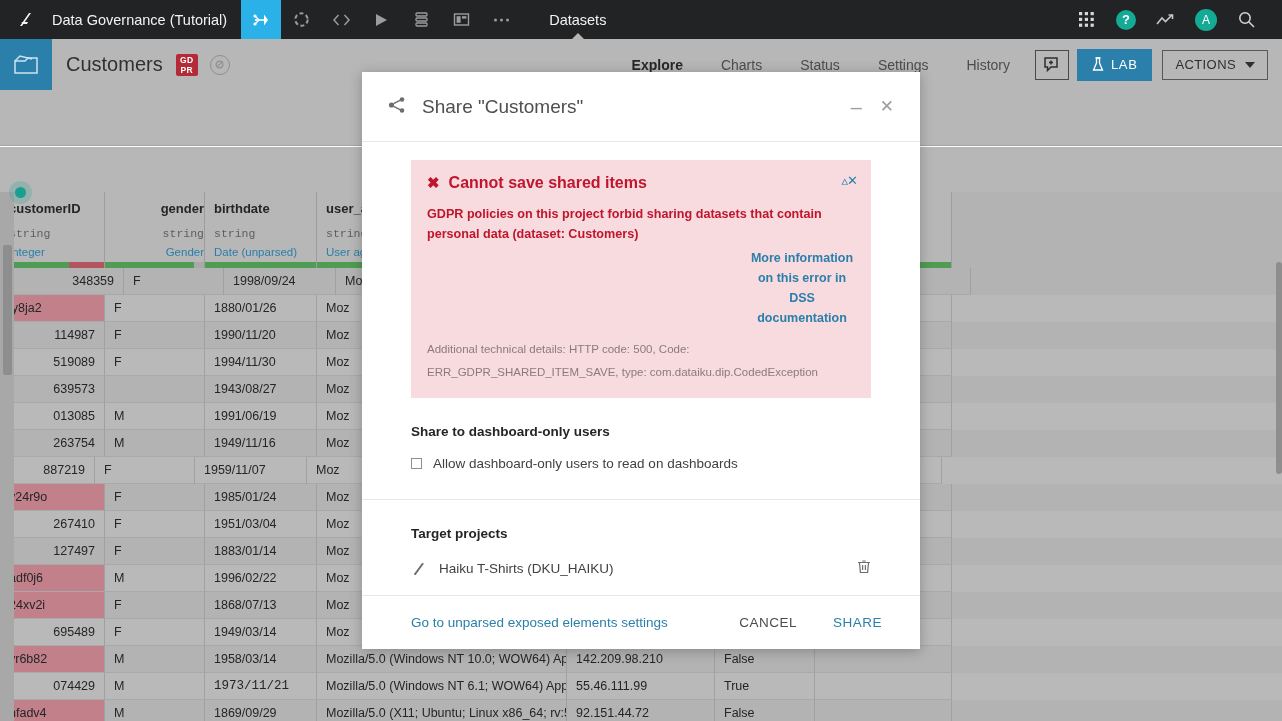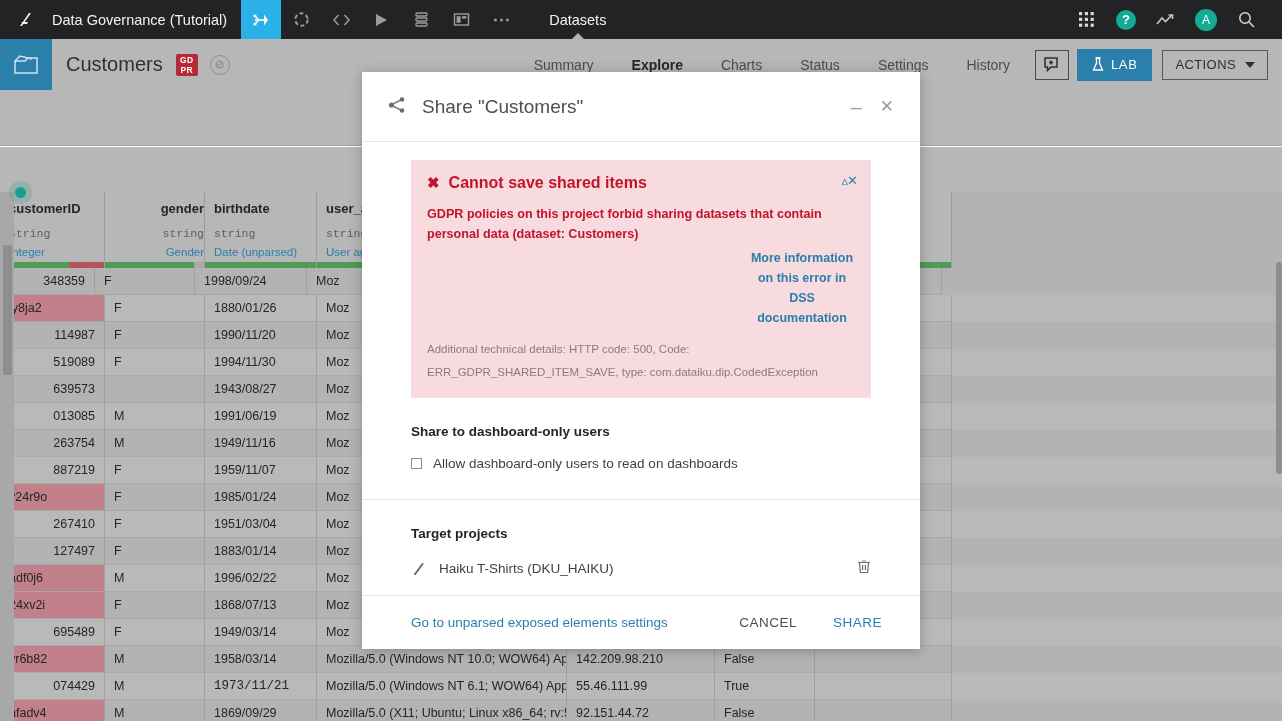--- a/index.html
+++ b/index.html
@@ -323,21 +323,20 @@
     <span>PR</span>
   </div>
   <div class="ph-circ-icon">
     <svg width="11" height="11" viewBox="0 0 11 11">
         <circle cx="5.5" cy="5.5" r="3.4" stroke="#8e8e8e" stroke-width="1.2" fill="none"></circle>
         <path d="M7.6 3.4 L3.4 7.6" stroke="#8e8e8e" stroke-width="1.2"></path>
       </svg>
   </div>
 
   <div class="ph-tabs">
-    <div class="ph-tab">Summary</div>
     <div class="ph-tab sel">Explore</div>
     <div class="ph-tab">Charts</div>
     <div class="ph-tab">Status</div>
     <div class="ph-tab">Settings</div>
     <div class="ph-tab">History</div>
 
     <div class="ph-btn-sq">
       <svg width="19" height="18" viewBox="0 0 19 18">
           <path d="M2 2 H14 V11 H8 L4.5 14.5 V11 H2 Z" stroke="#2e2f31" stroke-width="1.5" fill="none"></path>
           <path d="M8 4.5 V8.5 M6 6.5 H10" stroke="#2e2f31" stroke-width="1.5"></path>
@@ -469,21 +468,21 @@
         <div class="th-name">dataset</div>
         <div class="th-type">string</div>
         <div class="th-meaning">Text</div>
         <div class="th-bar">
           <div class="bar-ok" style="width: 100%;"></div>
         </div>
       </div>
     </div>
   <div id="tbody">
       <div class="trow">
-        <div class="td num" style="width: 95px;">348359</div>
+        <div class="td num" style="width: 124px;">348359</div>
         <div class="td" style="width: 100px;">F</div>
         <div class="td" style="width: 112px;">1998/09/24</div>
         <div class="td" style="width: 250px;">Moz</div>
         <div class="td" style="width: 148px;"></div>
         <div class="td" style="width: 100px;"></div>
         <div class="td" style="width: 137px;"></div>
       </div>
       <div class="trow alt">
         <div class="td bad" style="width: 105px;">iy8ja2</div>
         <div class="td" style="width: 100px;">F</div>
@@ -532,21 +531,21 @@
       <div class="trow">
         <div class="td num" style="width: 105px;">263754</div>
         <div class="td" style="width: 100px;">M</div>
         <div class="td" style="width: 112px;">1949/11/16</div>
         <div class="td" style="width: 250px;">Moz</div>
         <div class="td" style="width: 148px;"></div>
         <div class="td" style="width: 100px;"></div>
         <div class="td" style="width: 137px;"></div>
       </div>
       <div class="trow alt">
-        <div class="td num" style="width: 105px; padding-left: 44px;">887219</div>
+        <div class="td num" style="width: 95px; padding-left: 44px;">887219</div>
         <div class="td" style="width: 100px;">F</div>
         <div class="td" style="width: 112px;">1959/11/07</div>
         <div class="td" style="width: 250px;">Moz</div>
         <div class="td" style="width: 148px;"></div>
         <div class="td" style="width: 100px;"></div>
         <div class="td" style="width: 137px;"></div>
       </div>
       <div class="trow">
         <div class="td bad" style="width: 105px;">v24r9o</div>
         <div class="td" style="width: 100px;">F</div>

